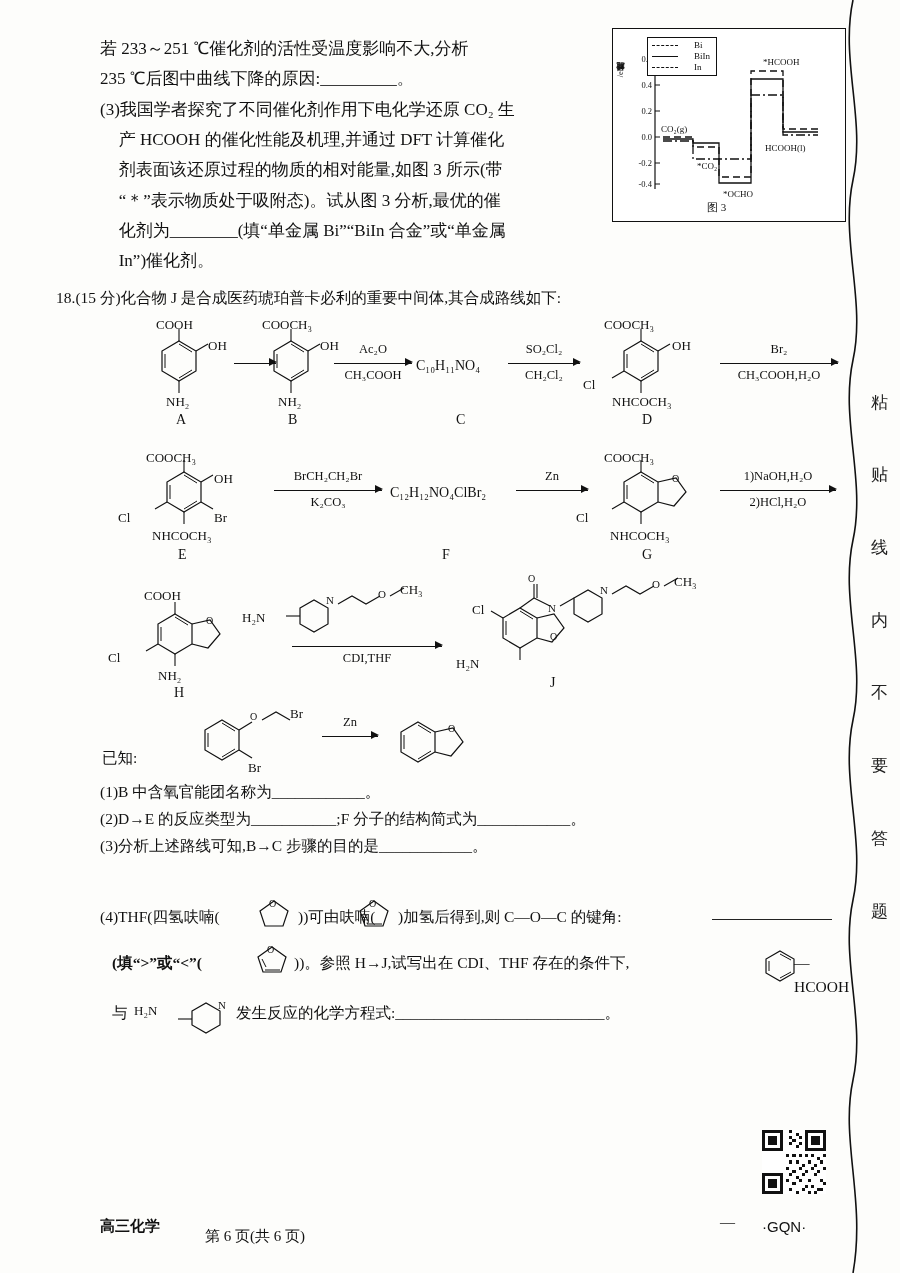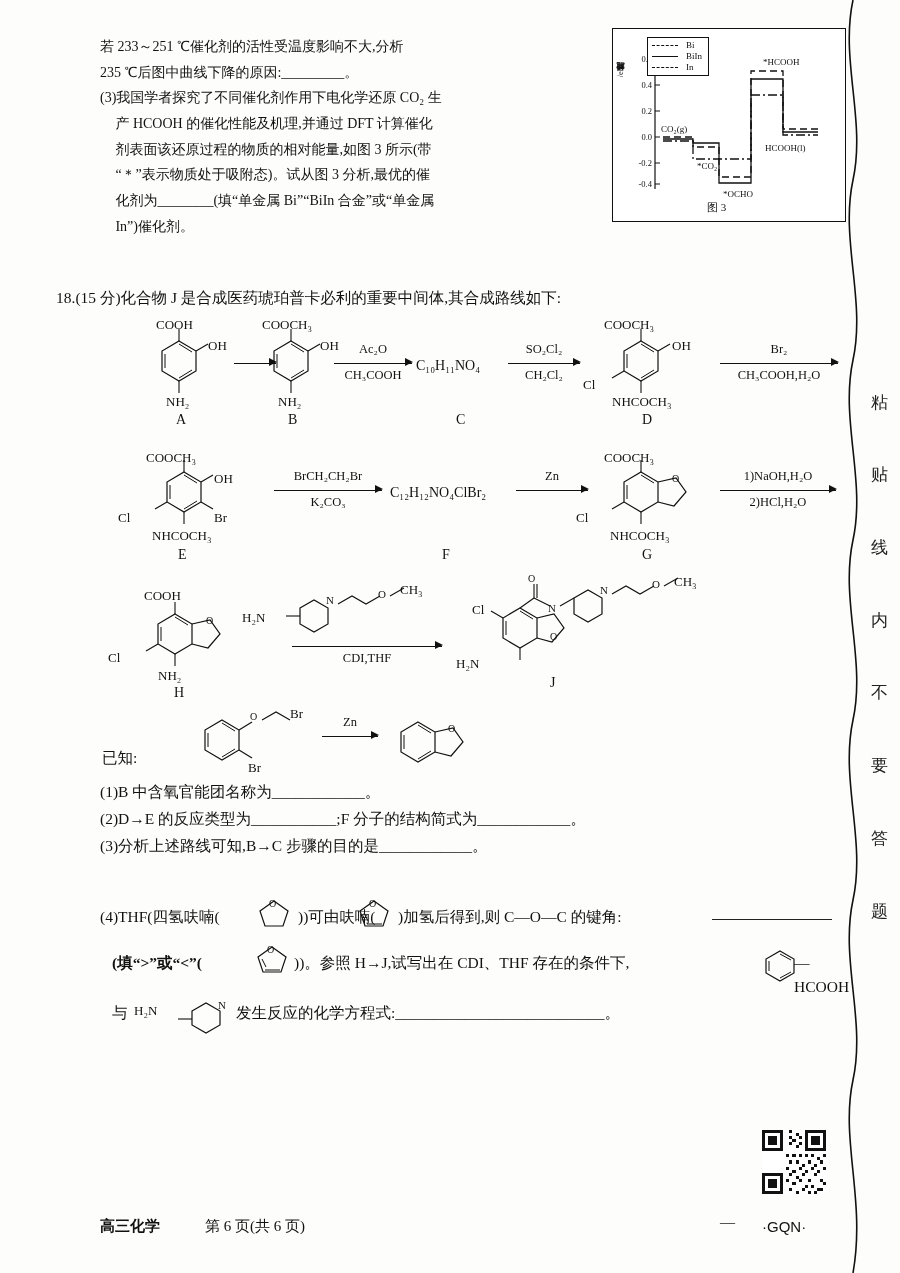--- a/index.html
+++ b/index.html
@@ -28,21 +28,21 @@
     color:#222;
   }
 
   .content{position:absolute;left:0;top:0;width:840px;height:1273px;}
 
   p,div,span{line-height:1.55;}
 
   
   .top-left{
     position:absolute;left:100px;top:36px;width:500px;
-    font-size:14px;
+    font-size:17px;
   }
   .top-left .l{margin:0 0 4px 0;white-space:nowrap;}
 
   
   .chart-box{
     position:absolute;left:612px;top:28px;width:232px;height:192px;
     border:1.5px solid #111;background:#fff;
   }
   .chart-inner{position:absolute;left:0;top:0;width:232px;height:192px;}
   .ylab{
@@ -52,21 +52,21 @@
   }
   .chart-cap{
     position:absolute;left:94px;top:170px;font-size:11px;
   }
   .legend{
     position:absolute;left:34px;top:8px;
     border:1px solid #111;background:#fff;
     padding:2px 6px 2px 4px;font-size:9px;line-height:1.35;
     z-index:5;
   }
-  .legend div{display:flex;align-items:center;gap:8px;height:11px;}
+  .legend div{display:flex;align-items:center;gap:16px;height:11px;}
   .lgline{display:inline-block;width:26px;height:0;border-top:1.3px solid #111;}
   .lg-dash{border-top-style:dashed;}
   .lg-solid{border-top-style:solid;}
   .lg-dd{border-top-style:dashed;}
 
   
   .q18{
     position:absolute;left:56px;top:286px;width:790px;font-size:15.5px;
   }
 
@@ -90,21 +90,21 @@
 
   .qr{
     position:absolute;left:762px;top:1130px;width:64px;height:64px;
   }
 
   .footer{
     position:absolute;left:0;top:1215px;width:860px;
     font-size:15px;
   }
   .footer .f1{position:absolute;left:100px;top:0;font-weight:bold;}
-  .footer .f2{position:absolute;left:205px;top:0;text-align:right;}
+  .footer .f2{position:absolute;left:205px;top:10px;text-align:right;}
   .footer .f3{position:absolute;left:762px;top:0;font-family:"Liberation Sans",sans-serif;}
   .footer .dash{position:absolute;left:720px;top:-4px;font-size:15px;}
 </style>
 </head>
 <body>
 
 <div class="page">
 
   <div class="margin-band">
     <svg class="wave" viewBox="0 0 30 1273" preserveAspectRatio="none">

